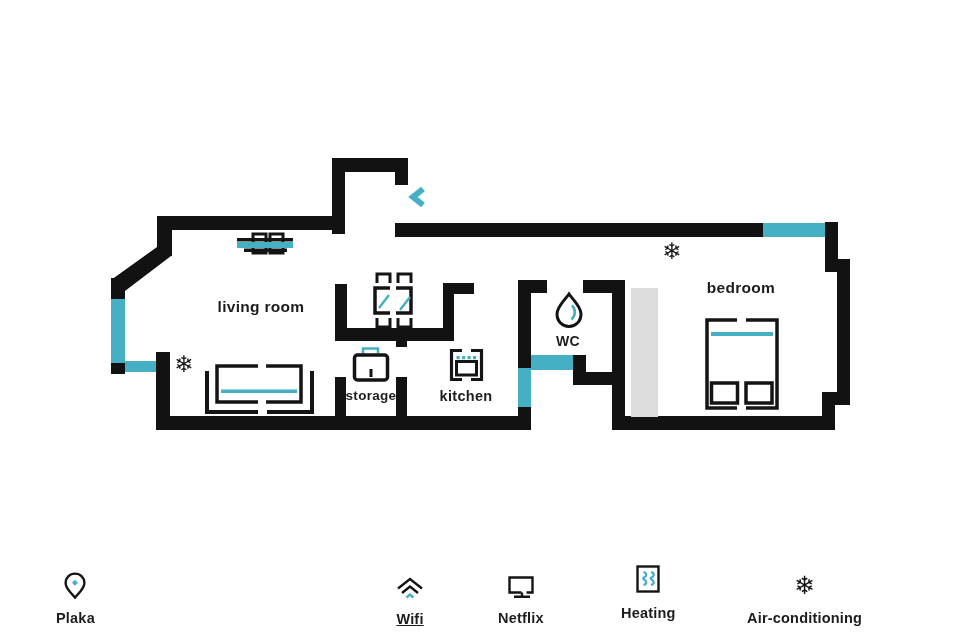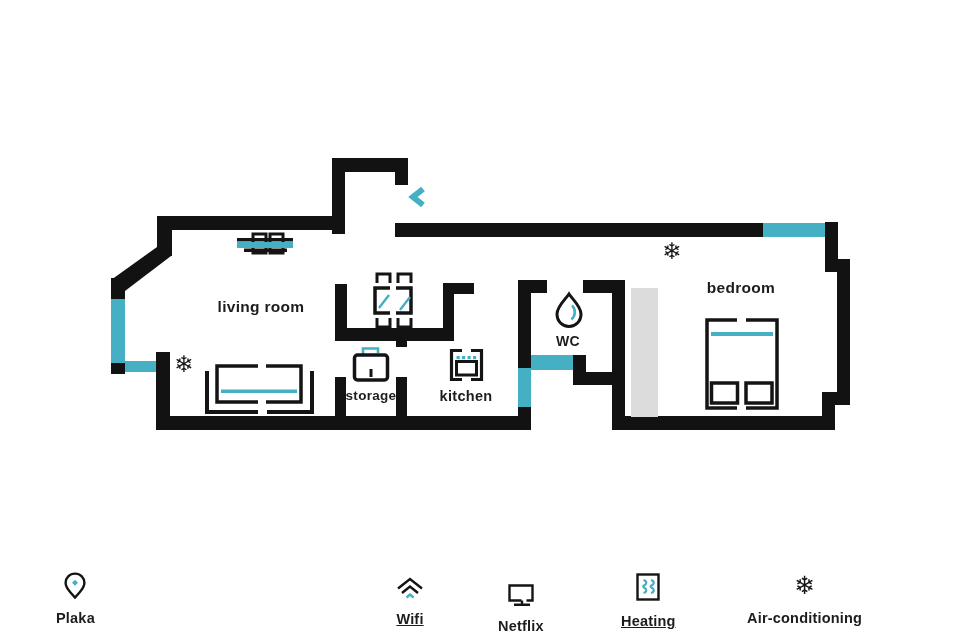--- a/index.html
+++ b/index.html
@@ -159,29 +159,29 @@
 
     <div class="legend-item" style="left:396px;top:16px;text-decoration:underline;">
       <svg width="28" height="24" viewBox="0 0 28 24">
         <path d="M2 12.5 L14 3 L26 12.5" fill="none" stroke="#141414" stroke-width="2.4"></path>
         <path d="M6 17 L14 10.5 L22 17" fill="none" stroke="#141414" stroke-width="2.4"></path>
         <path d="M10.5 21.5 L14 18.5 L17.5 21.5" fill="none" stroke="#45AFC4" stroke-width="2.4"></path>
       </svg>
       <span class="lbl">Wifi</span>
     </div>
 
-    <div class="legend-item" style="left:498px;top:15px;margin-top:8px;">
+    <div class="legend-item" style="left:498px;top:15px;">
       <svg width="28" height="24" viewBox="0 0 28 24">
         <path d="M14.5 17.5 H2.5 V2.5 H25.5 V17.5 H19.5" fill="none" stroke="#141414" stroke-width="2.4"></path>
         <path d="M15 17.5 V21 M7 21.8 H23" fill="none" stroke="#141414" stroke-width="2.4"></path>
       </svg>
       <span class="lbl">Netflix</span>
     </div>
 
-    <div class="legend-item" style="left:621px;top:12px;text-decoration:underline;">
+    <div class="legend-item" style="left:621px;top:4px;">
       <svg width="26" height="30" viewBox="0 0 26 30">
         <rect x="2.5" y="2.5" width="21" height="25" fill="none" stroke="#141414" stroke-width="2.4"></rect>
         <path d="M8.5 8 c3.6 1 3.6 4 0.5 5.6 c-1.1 0.55 -1.1 1.25 0 1.8 c3.1 1.6 3.1 4.6 -0.5 5.6" fill="none" stroke="#45AFC4" stroke-width="2.2"></path>
         <path d="M16 8 c3.6 1 3.6 4 0.5 5.6 c-1.1 0.55 -1.1 1.25 0 1.8 c3.1 1.6 3.1 4.6 -0.5 5.6" fill="none" stroke="#45AFC4" stroke-width="2.2"></path>
       </svg>
       <span class="lbl">Heating</span>
     </div>
 
     <div class="legend-item" style="left:747px;top:13px;">
       <span class="snowflake-glyph">❄</span>

